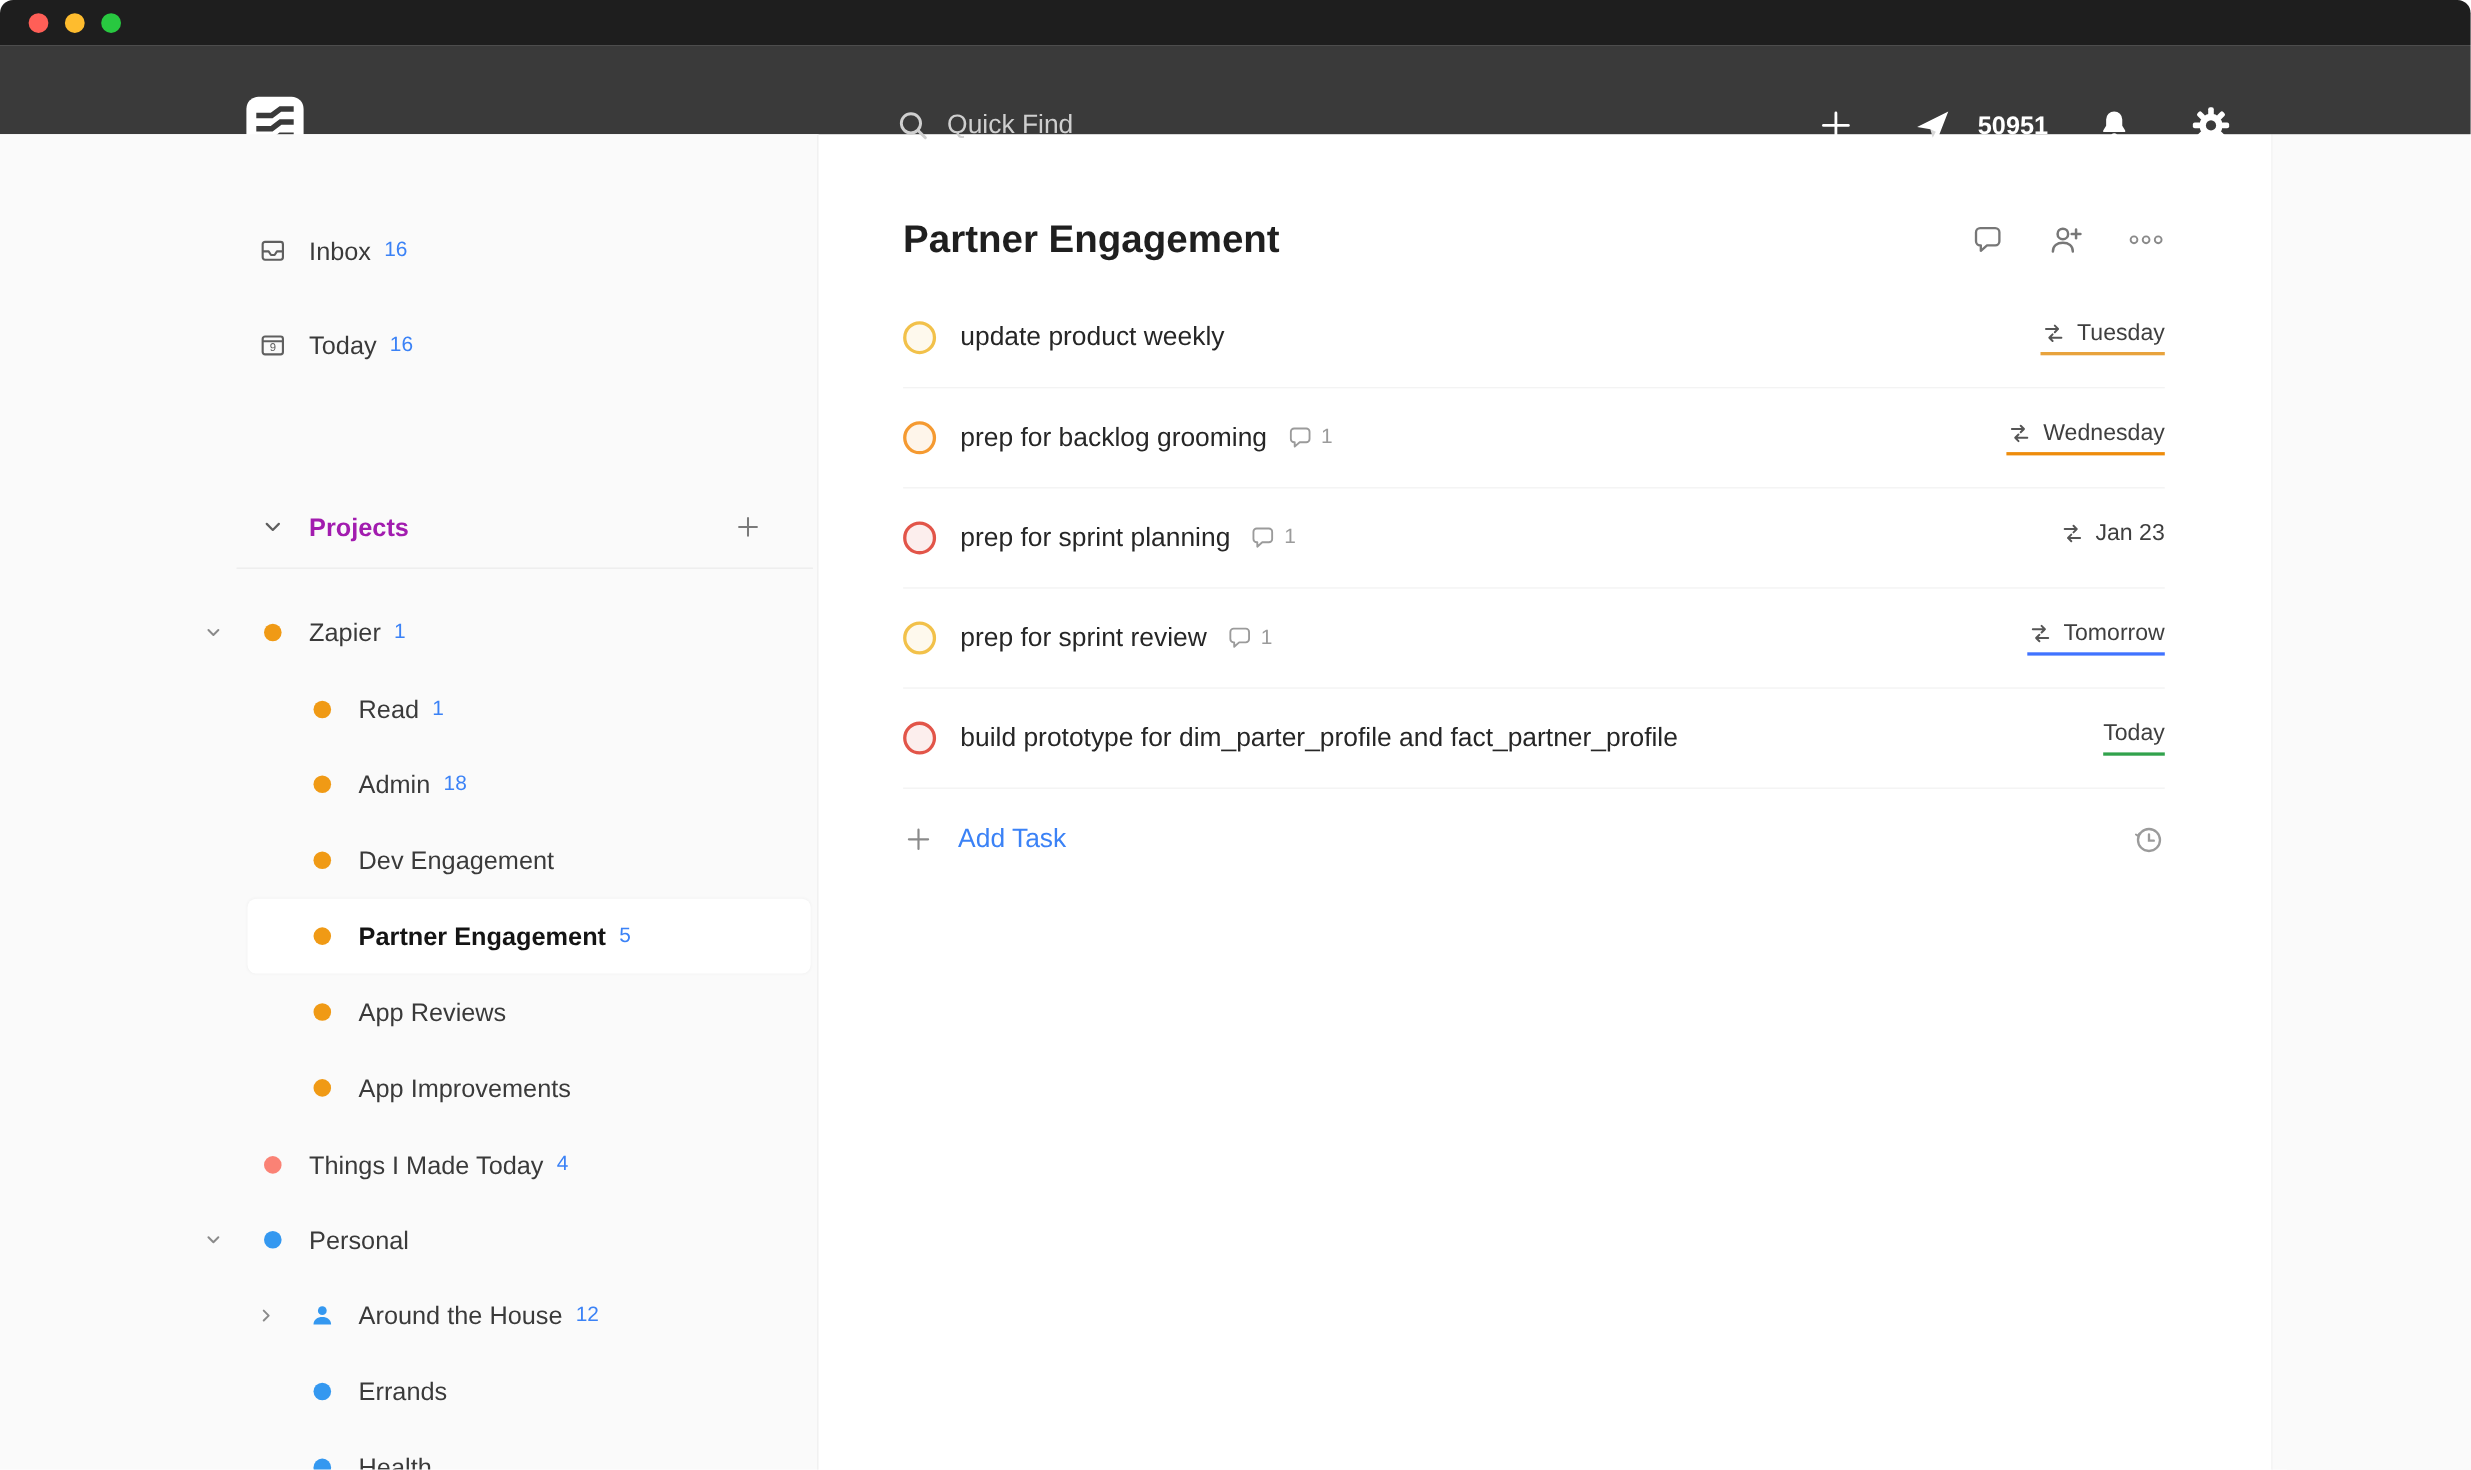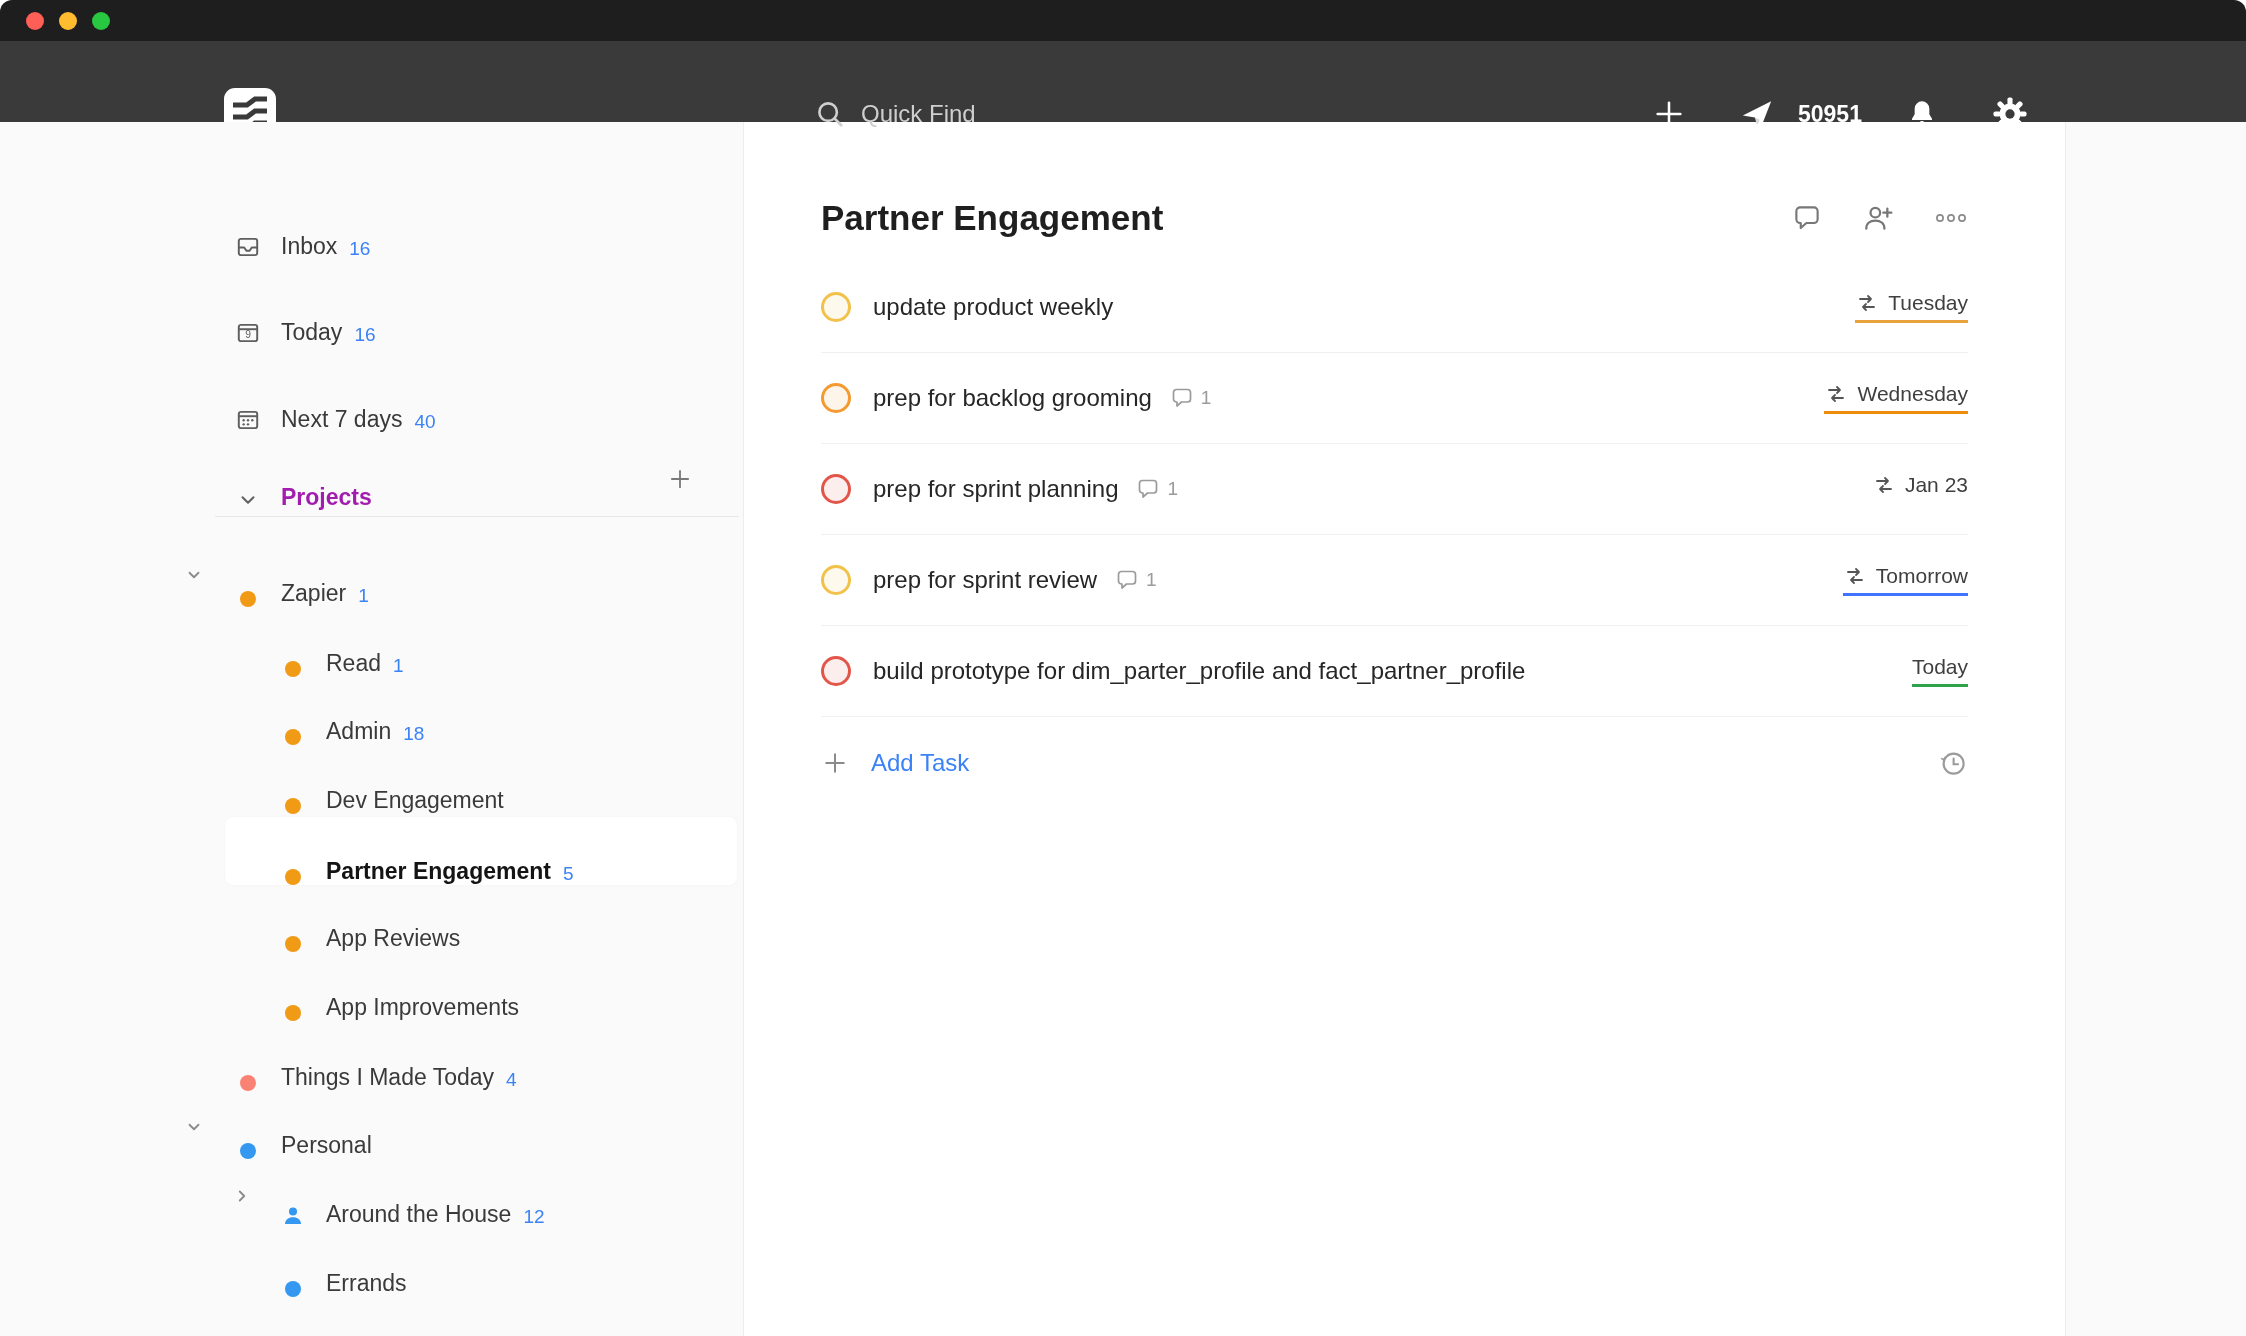--- a/index.html
+++ b/index.html
@@ -35,21 +35,21 @@
   .sidebar {
     width:744px; background:#fafafa; position:relative;
     border-right:1px solid #ededed; overflow:hidden; flex:none;
   }
   .main { width:1322px; background:#fff; border-right:1px solid #ececec; flex:none; }
   .gutter { flex:1; background:#fafafa; }
 
   
   .srow {
     position:absolute; left:225px; right:6px; height:64px;
-    display:flex; align-items:flex-end; font-size:23px; color:#3a3a3a;
+    display:flex; align-items:center; font-size:23px; color:#3a3a3a;
     padding-left:10px; cursor:pointer; border-radius:8px;
   }
   .srow.level1 { padding-left:55px; }
   .srow.selected { background:#ffffff; height:68px; box-shadow:0 0 3px rgba(0,0,0,0.04); }
   .srow.selected .slabel { font-weight:700; color:#141414; }
   .ibox { width:26px; display:flex; justify-content:center; align-items:center; margin-right:20px; flex:none; }
   .dot { width:16px; height:16px; border-radius:50%; }
   .slabel { white-space:nowrap; }
   .scount { margin-left:12px; color:#3b82f6; font-size:19px; }
   .chev-out { position:absolute; left:-40px; top:50%; transform:translateY(-50%); }
@@ -175,37 +175,20 @@
           <svg width="26" height="26" viewBox="0 0 24 24" fill="none" stroke="#5f5f5f" stroke-width="1.8">
             <rect x="3.5" y="4.5" width="17" height="15" rx="2"></rect>
             <line x1="3.5" y1="8.5" x2="20.5" y2="8.5"></line>
             <text x="12" y="17" font-size="9.5" fill="#5f5f5f" stroke="none" text-anchor="middle" font-family="Liberation Sans, sans-serif">9</text>
           </svg>
         </span>
         <span class="slabel">Today</span>
         <span class="scount">16</span>
       </div>
 
-      <div class="srow" style="top:247px">
-        <span class="ibox">
-          <svg width="26" height="26" viewBox="0 0 24 24" fill="none" stroke="#5f5f5f" stroke-width="1.8">
-            <rect x="3.5" y="4.5" width="17" height="15" rx="2"></rect>
-            <line x1="3.5" y1="8.5" x2="20.5" y2="8.5"></line>
-            <g fill="#5f5f5f" stroke="none">
-              <circle cx="8" cy="12.2" r="1.1"></circle>
-                <circle cx="12" cy="12.2" r="1.1"></circle>
-                <circle cx="16" cy="12.2" r="1.1"></circle>
-              <circle cx="8" cy="16" r="1.1"></circle>
-                <circle cx="12" cy="16" r="1.1"></circle>
-            </g>
-          </svg>
-        </span>
-        <span class="slabel">Next 7 days</span>
-        <span class="scount">40</span>
-      </div>
 
       <div class="srow projects-row" style="top:325px">
         <span class="ibox">
           <svg width="22" height="22" viewBox="0 0 24 24" fill="none" stroke="#5f5f5f" stroke-width="2.2" stroke-linecap="round" stroke-linejoin="round">
             <polyline points="6,9 12,15 18,9"></polyline>
           </svg>
         </span>
         <span class="slabel">Projects</span>
         <span class="proj-add">
           <svg width="26" height="26" viewBox="0 0 24 24" stroke="#7a7a7a" stroke-width="1.7" stroke-linecap="round">

